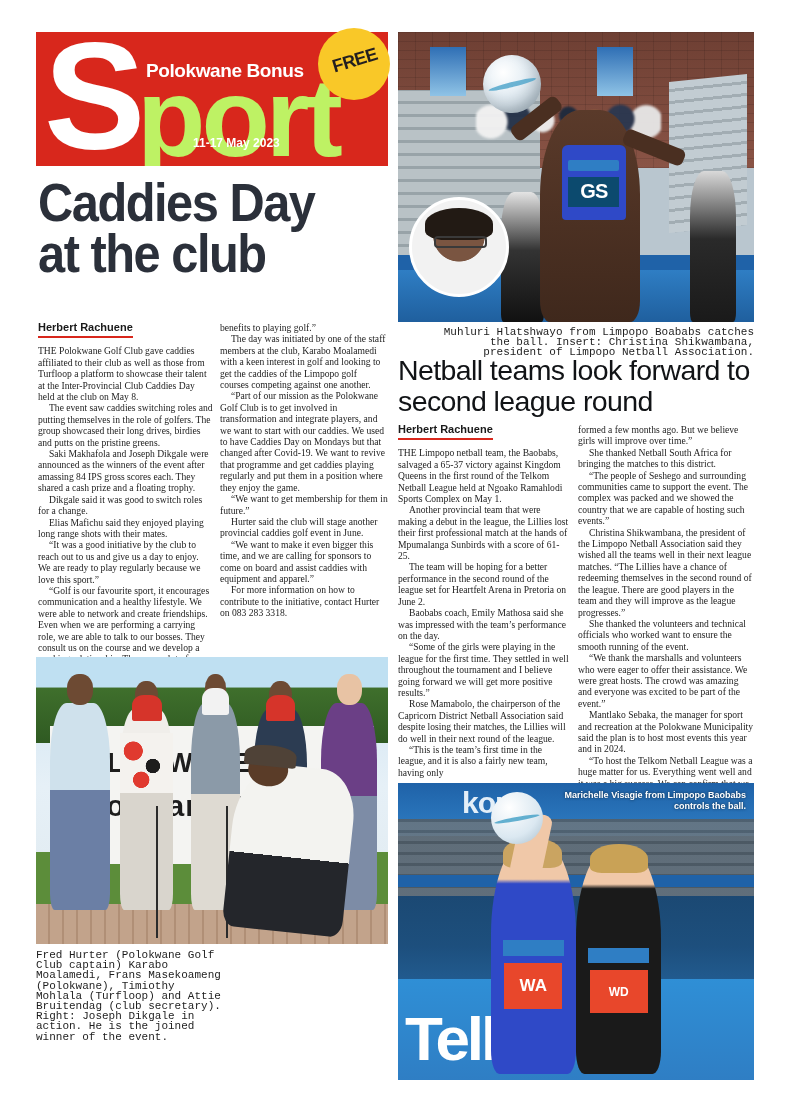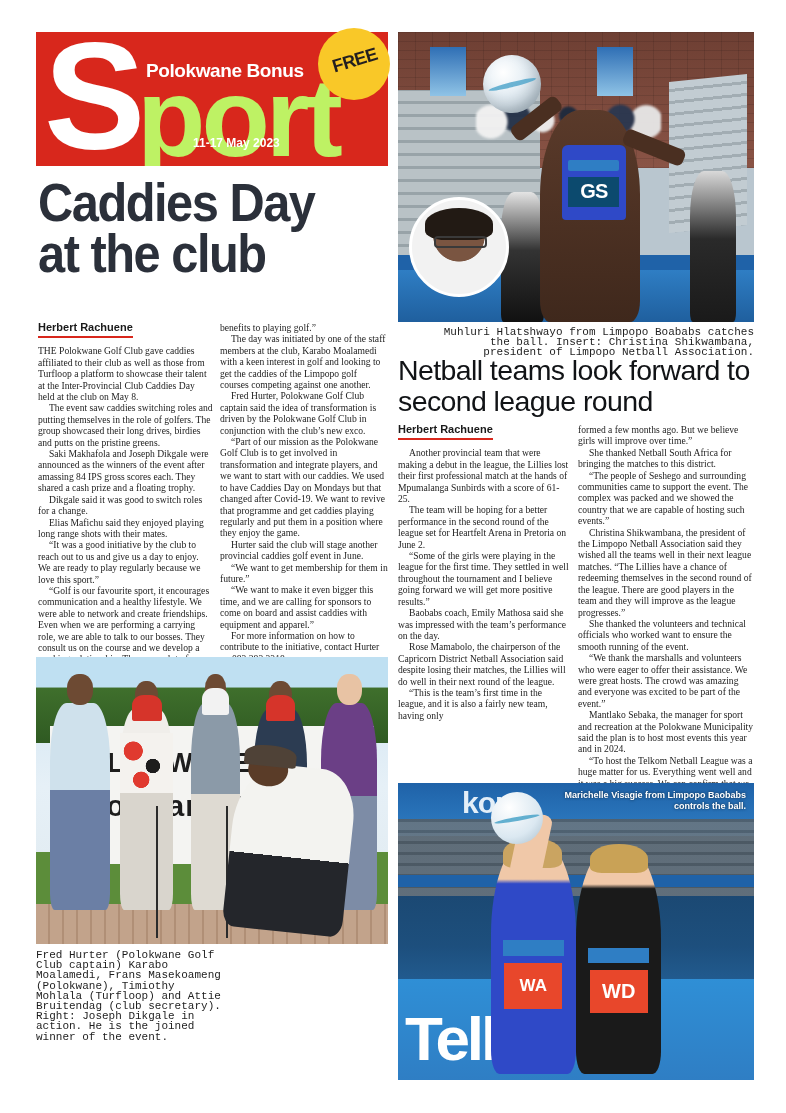--- a/index.html
+++ b/index.html
@@ -198,21 +198,21 @@
     background:#e8472b;color:#fff;font-family:"Liberation Sans",sans-serif;font-weight:bold;
     font-size:17px;display:flex;align-items:center;justify-content:center;}
   #photo-netball-bottom .p2{position:absolute;left:50%;top:22%;width:24%;height:76%;
     background:linear-gradient(#f0c8a8 0 16%,#1a1a1a 18%);border-radius:40% 40% 10% 10%;}
   #photo-netball-bottom .p2 .hair{position:absolute;left:16%;top:-2%;width:68%;height:13%;
     background:#c9a256;border-radius:50% 50% 20% 20%;}
   #photo-netball-bottom .p2 .telkom{position:absolute;left:14%;top:44%;width:72%;height:7%;
     background:#2f7ec4;}
   #photo-netball-bottom .p2 .wd{position:absolute;left:16%;top:54%;width:68%;height:19%;
     background:#e8472b;color:#fff;font-family:"Liberation Sans",sans-serif;font-weight:bold;
-    font-size:20px;display:flex;align-items:center;justify-content:center;}
+    font-size:12px;display:flex;align-items:center;justify-content:center;}
   #photo-netball-bottom .arm{position:absolute;left:33%;top:10%;width:9%;height:22%;
     background:#f0c8a8;border-radius:8px;transform:rotate(12deg);}
 </style>
 </head>
 <body>
 
 <div class="page">
 
   <div class="masthead">
     <div class="mh-s">S</div>
@@ -241,24 +241,23 @@
         <p>Elias Mafichu said they enjoyed playing long range shots with their mates.</p>
         <p>“It was a good initiative by the club to reach out to us and give us a day to enjoy. We are ready to play regularly because we love this sport.”</p>
         <p>“Golf is our favourite sport, it encourages communication and a healthy lifestyle. We were able to network and create friendships. Even when we are performing a carrying role, we are able to talk to our bosses. They consult us on the course and we develop a working relationship. There are a lot of</p>
       </div>
   </div>
 
   <div class="col" id="lead-col-2" style="left:220px;top:322px;width:168px;">
     <div>
         <p class="first">benefits to playing golf.”</p>
         <p>The day was initiated by one of the staff members at the club, Karabo Moalamedi with a keen interest in golf and looking to get the caddies of the Limpopo golf courses competing against one another.</p>
-        <p>Fred Hurter, Polokwane Golf Club captain said the idea of transformation is driven by the Polokwane Golf Club in conjunction with the club’s new exco.</p>
         <p>“Part of our mission as the Polokwane Golf Club is to get involved in transformation and integrate players, and we want to start with our caddies. We used to have Caddies Day on Mondays but that changed after Covid-19. We want to revive that programme and get caddies playing regularly and put them in a position where they enjoy the game.</p>
+        <p>“We want to get membership for them in future.”</p>
         <p>Hurter said the club will stage another provincial caddies golf event in June.</p>
-        <p>“We want to get membership for them in future.”</p>
         <p>“We want to make it even bigger this time, and we are calling for sponsors to come on board and assist caddies with equipment and apparel.”</p>
         <p>For more information on how to contribute to the initiative, contact Hurter on 083 283 3318.</p>
       </div>
   </div>
 
   <div class="photo" id="photo-golf" style="left:36px;top:657px;width:352px;height:287px;">
     <div class="sky"></div>
     <div class="trees"></div>
     <div class="grass"></div>
     <div class="board">
@@ -322,24 +321,25 @@
 
   <div class="caption right" style="left:440px;top:327px;width:314px;">Muhluri Hlatshwayo from Limpopo Boababs catches the ball. Insert: Christina Shikwambana, president of Limpopo Netball Association.</div>
 
   <div class="nb-head">Netball teams look forward to second league round</div>
 
   <div class="col" id="nb-col-1" style="left:398px;top:424px;width:172px;">
     <div class="byline-wrap">
       <span class="byline">Herbert Rachuene</span>
     </div>
     <div>
+        <p class="first">THE Limpopo netball team, the Baobabs, salvaged a 65-37 victory against Kingdom Queens in the first round of the Telkom Netball League held at Ngoako Ramahlodi Sports Complex on May 1.</p>
         <p>Another provincial team that were making a debut in the league, the Lillies lost their first professional match at the hands of Mpumalanga Sunbirds with a score of 61-25.</p>
         <p>The team will be hoping for a better performance in the second round of the league set for Heartfelt Arena in Pretoria on June 2.</p>
+        <p>Baobabs coach, Emily Mathosa said she was impressed with the team’s performance on the day.</p>
         <p>“Some of the girls were playing in the league for the first time. They settled in well throughout the tournament and I believe going forward we will get more positive results.”</p>
-        <p>Baobabs coach, Emily Mathosa said she was impressed with the team’s performance on the day.</p>
         <p>Rose Mamabolo, the chairperson of the Capricorn District Netball Association said despite losing their matches, the Lillies will do well in their next round of the league.</p>
         <p>“This is the team’s first time in the league, and it is also a fairly new team, having only</p>
       </div>
   </div>
 
   <div class="col" id="nb-col-2" style="left:578px;top:424px;width:176px;">
     <div>
         <p class="first">formed a few months ago. But we believe girls will improve over time.”</p>
         <p>She thanked Netball South Africa for bringing the matches to this district.</p>
         <p>“The people of Seshego and surrounding communities came to support the event. The complex was packed and we showed the country that we are capable of hosting such events.”</p>

